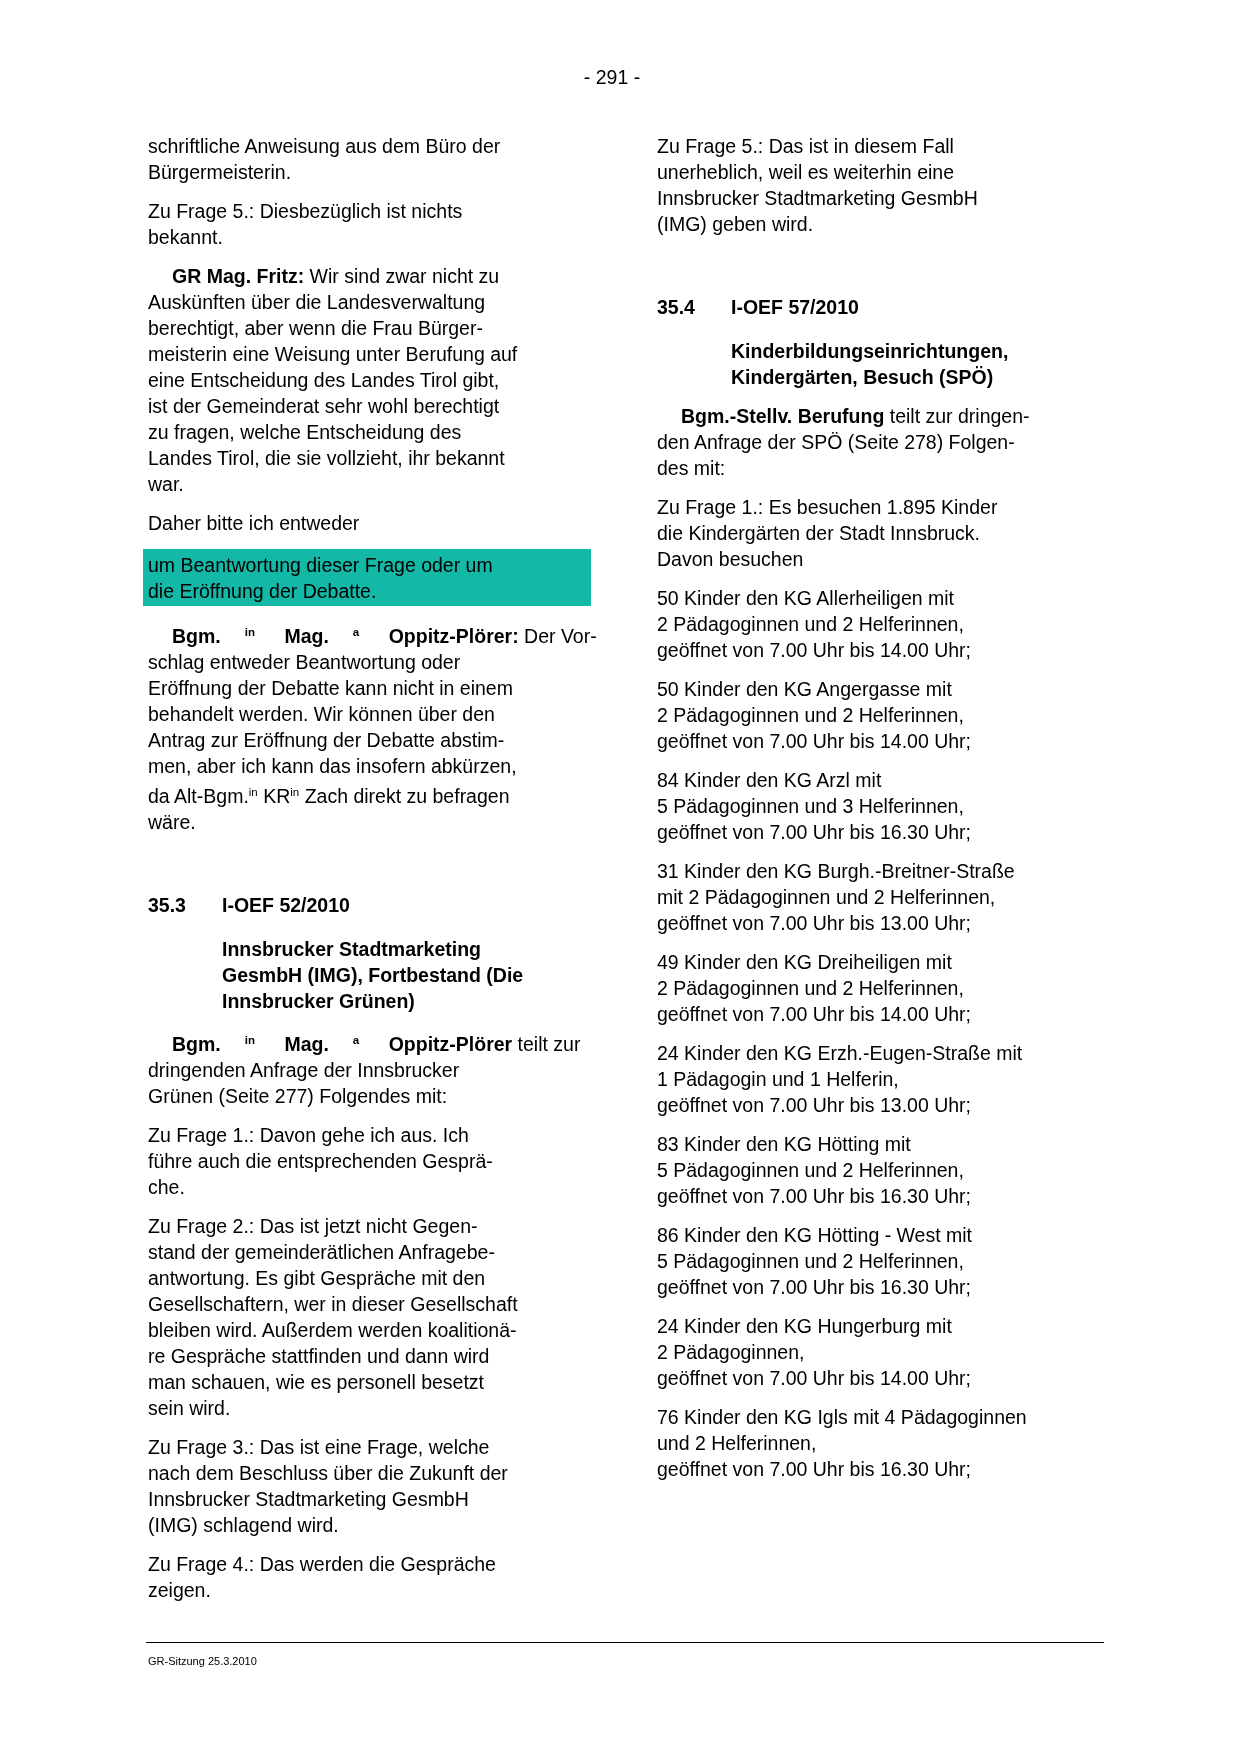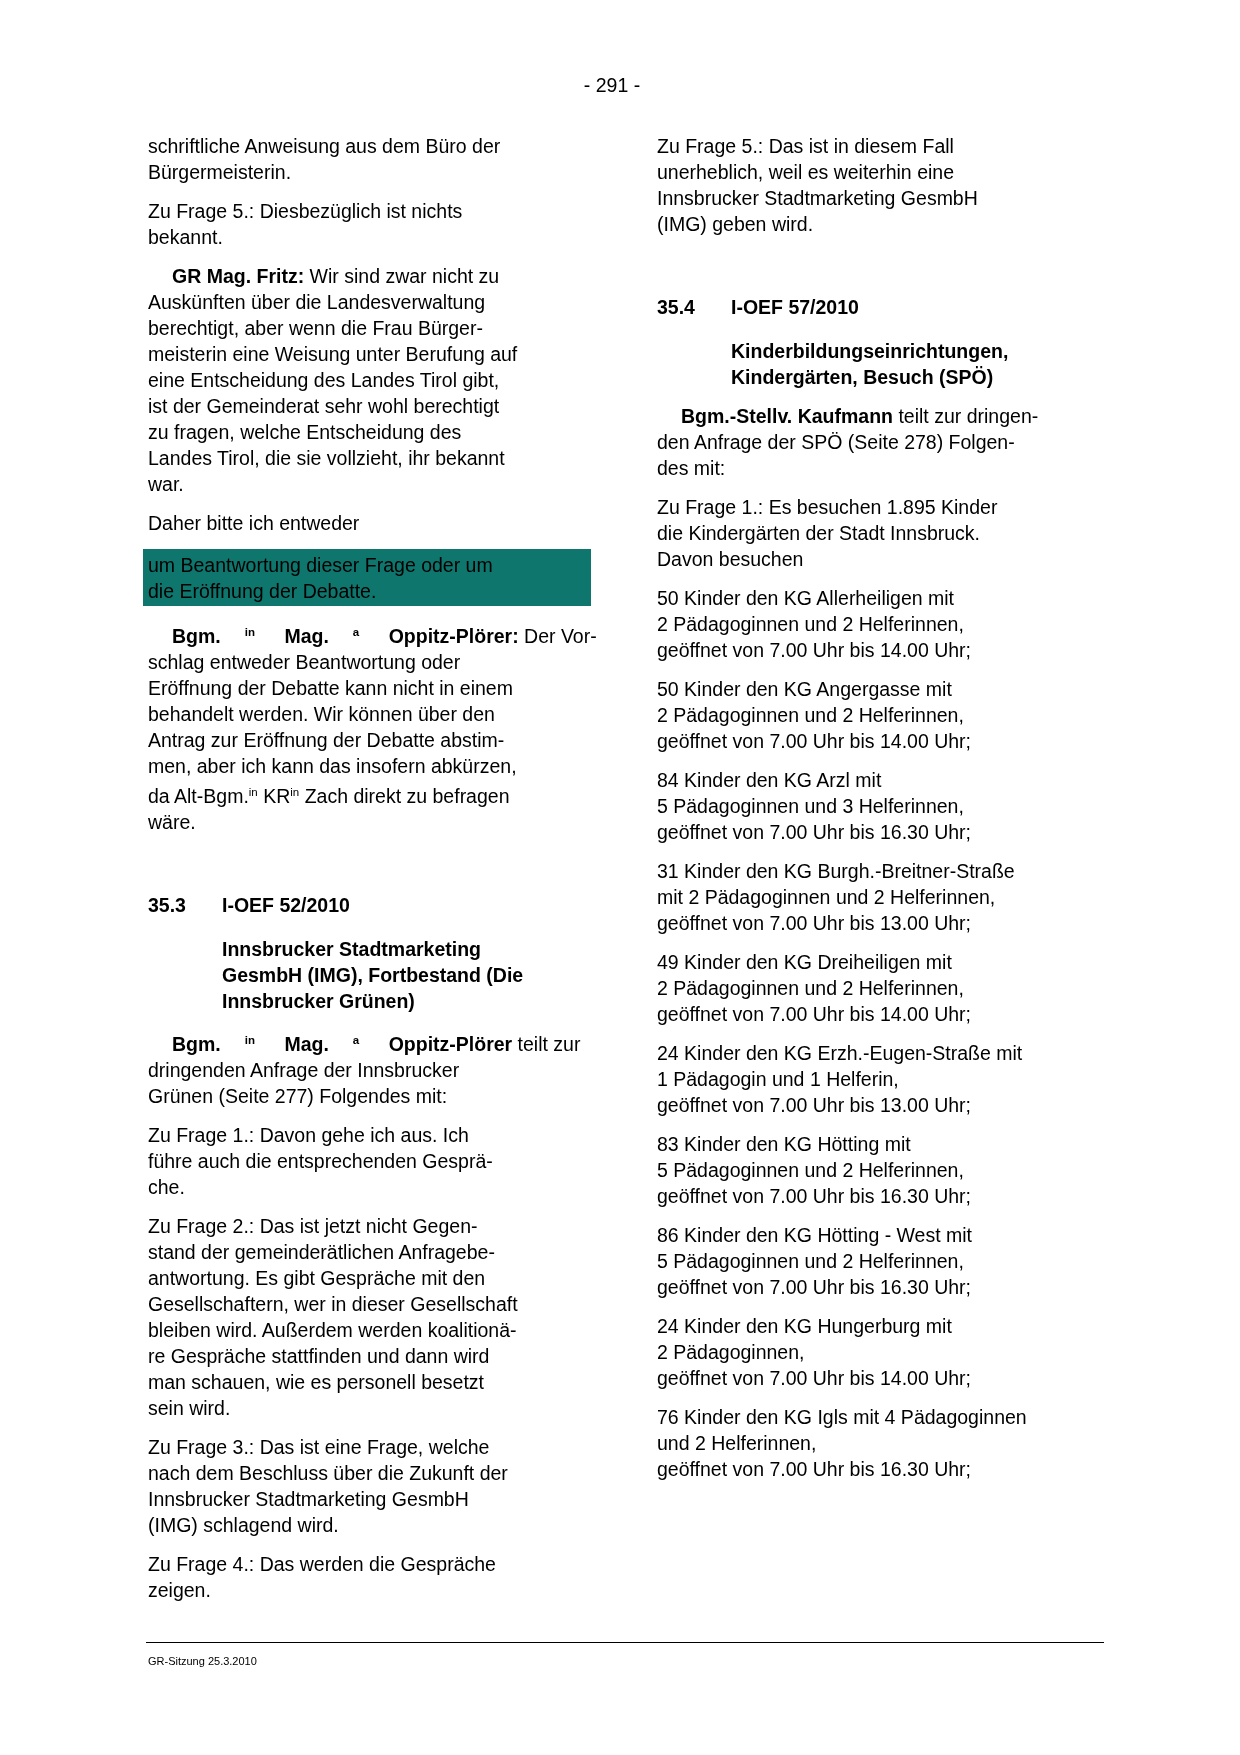--- a/index.html
+++ b/index.html
@@ -3,21 +3,21 @@
 <meta charset="utf-8">
 <style>
   html,body{margin:0;padding:0;}
   body{
     width:1240px;height:1755px;position:relative;
     background:#ffffff;color:#000000;
     font-family:"Liberation Sans","DejaVu Sans",sans-serif;
     overflow:hidden;
   }
   .page-number{
-    position:absolute;top:72px;left:0;width:1224px;
+    position:absolute;top:64px;left:0;width:1224px;
     text-align:center;font-size:19.5px;line-height:26px;
   }
   .col{
     position:absolute;top:133px;width:437px;
     font-size:19.5px;line-height:26px;
   }
   .col-left{left:148px;}
   .col-right{left:657px;}
   .line{white-space:nowrap;}
   .para{margin:0 0 13px 0;}
@@ -57,21 +57,21 @@
         <div class="line"><span>meisterin eine Weisung unter Berufung auf</span></div>
         <div class="line"><span>eine Entscheidung des Landes Tirol gibt,</span></div>
         <div class="line"><span>ist der Gemeinderat sehr wohl berechtigt</span></div>
         <div class="line"><span>zu fragen, welche Entscheidung des</span></div>
         <div class="line"><span>Landes Tirol, die sie vollzieht, ihr bekannt</span></div>
         <div class="line"><span>war.</span></div>
       </div>
       <div class="para">
         <div class="line"><span>Daher bitte ich entweder</span></div>
       </div>
-      <div class="para highlight" style="background: #0f766e;">
+      <div class="para highlight" style="background: #14b8a6;">
         <div class="line"><span>um Beantwortung dieser Frage oder um</span></div>
         <div class="line"><span>die Eröffnung der Debatte.</span></div>
       </div>
       <div class="para">
         <div class="line"><span class="b">Bgm.</span><span class="b sup">in</span><span class="b"> Mag.</span><span class="b sup">a</span><span class="b"> Oppitz-Plörer:</span><span> Der Vor-</span></div>
         <div class="line"><span>schlag entweder Beantwortung oder</span></div>
         <div class="line"><span>Eröffnung der Debatte kann nicht in einem</span></div>
         <div class="line"><span>behandelt werden. Wir können über den</span></div>
         <div class="line"><span>Antrag zur Eröffnung der Debatte abstim-</span></div>
         <div class="line"><span>men, aber ich kann das insofern abkürzen,</span></div>
@@ -127,21 +127,21 @@
       </div>
       <div class="heading">
         <span class="h-num">35.4</span>
         <span class="h-title">I-OEF 57/2010</span>
       </div>
       <div class="subtitle">
         <div class="line"><span>Kinderbildungseinrichtungen,</span></div>
         <div class="line"><span>Kindergärten, Besuch (SPÖ)</span></div>
       </div>
       <div class="para">
-        <div class="line"><span class="b">Bgm.-Stellv. Kaufmann</span><span> teilt zur dringen-</span></div>
+        <div class="line"><span class="b">Bgm.-Stellv. Berufung</span><span> teilt zur dringen-</span></div>
         <div class="line"><span>den Anfrage der SPÖ (Seite 278) Folgen-</span></div>
         <div class="line"><span>des mit:</span></div>
       </div>
       <div class="para">
         <div class="line"><span>Zu Frage 1.: Es besuchen 1.895 Kinder</span></div>
         <div class="line"><span>die Kindergärten der Stadt Innsbruck.</span></div>
         <div class="line"><span>Davon besuchen</span></div>
       </div>
       <div class="para">
         <div class="line"><span>50 Kinder den KG Allerheiligen mit</span></div>

